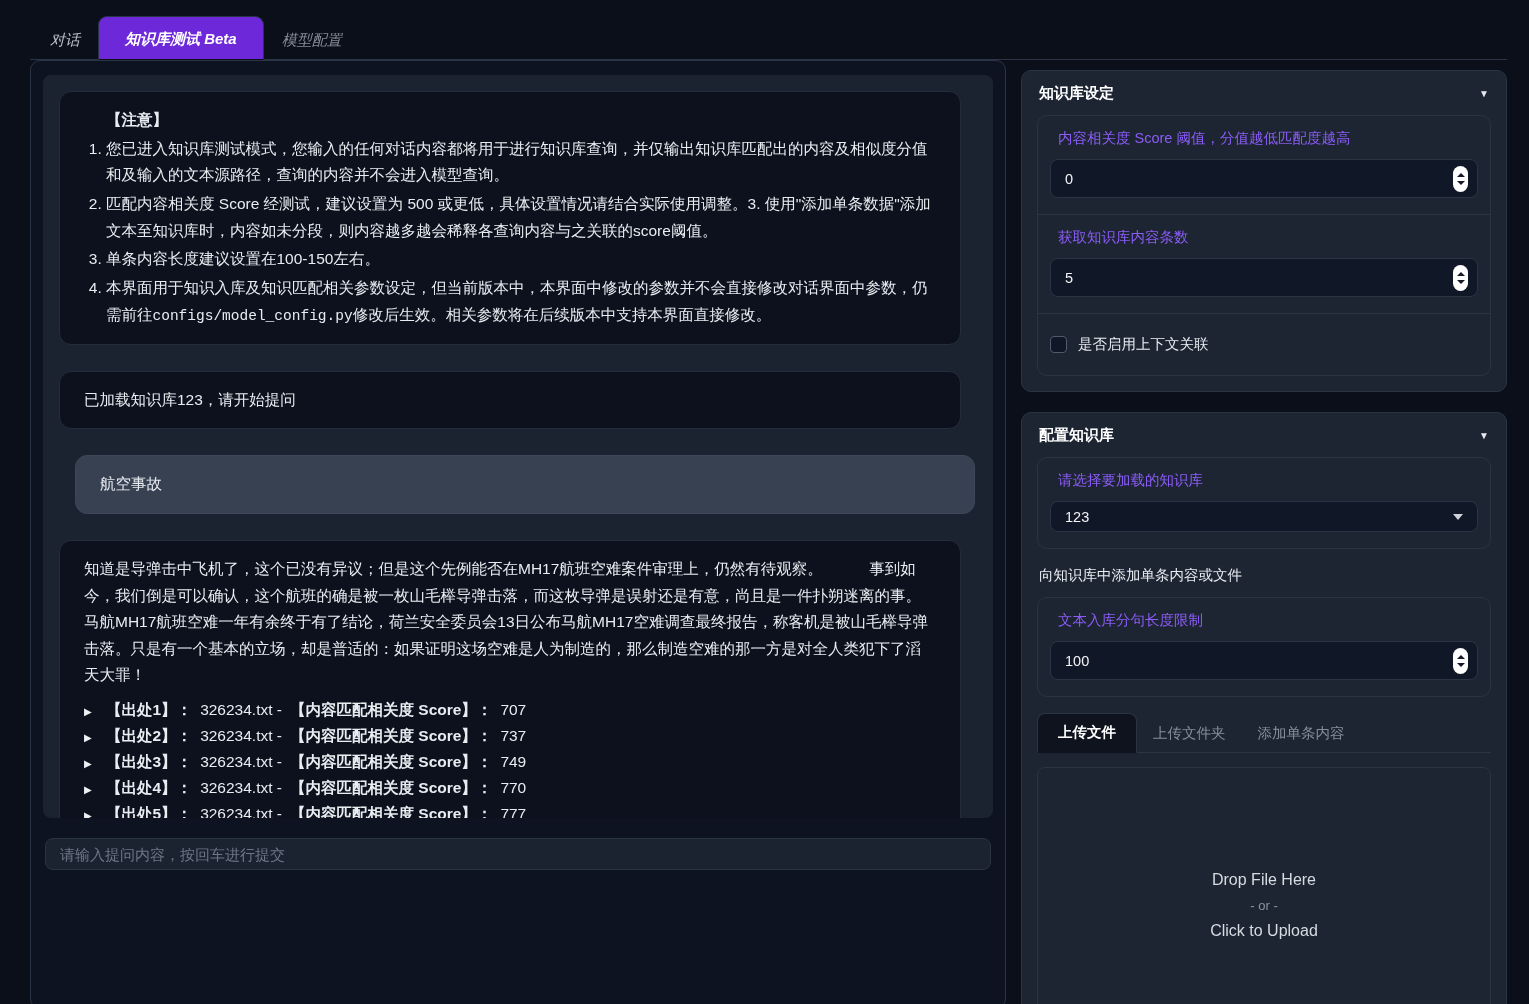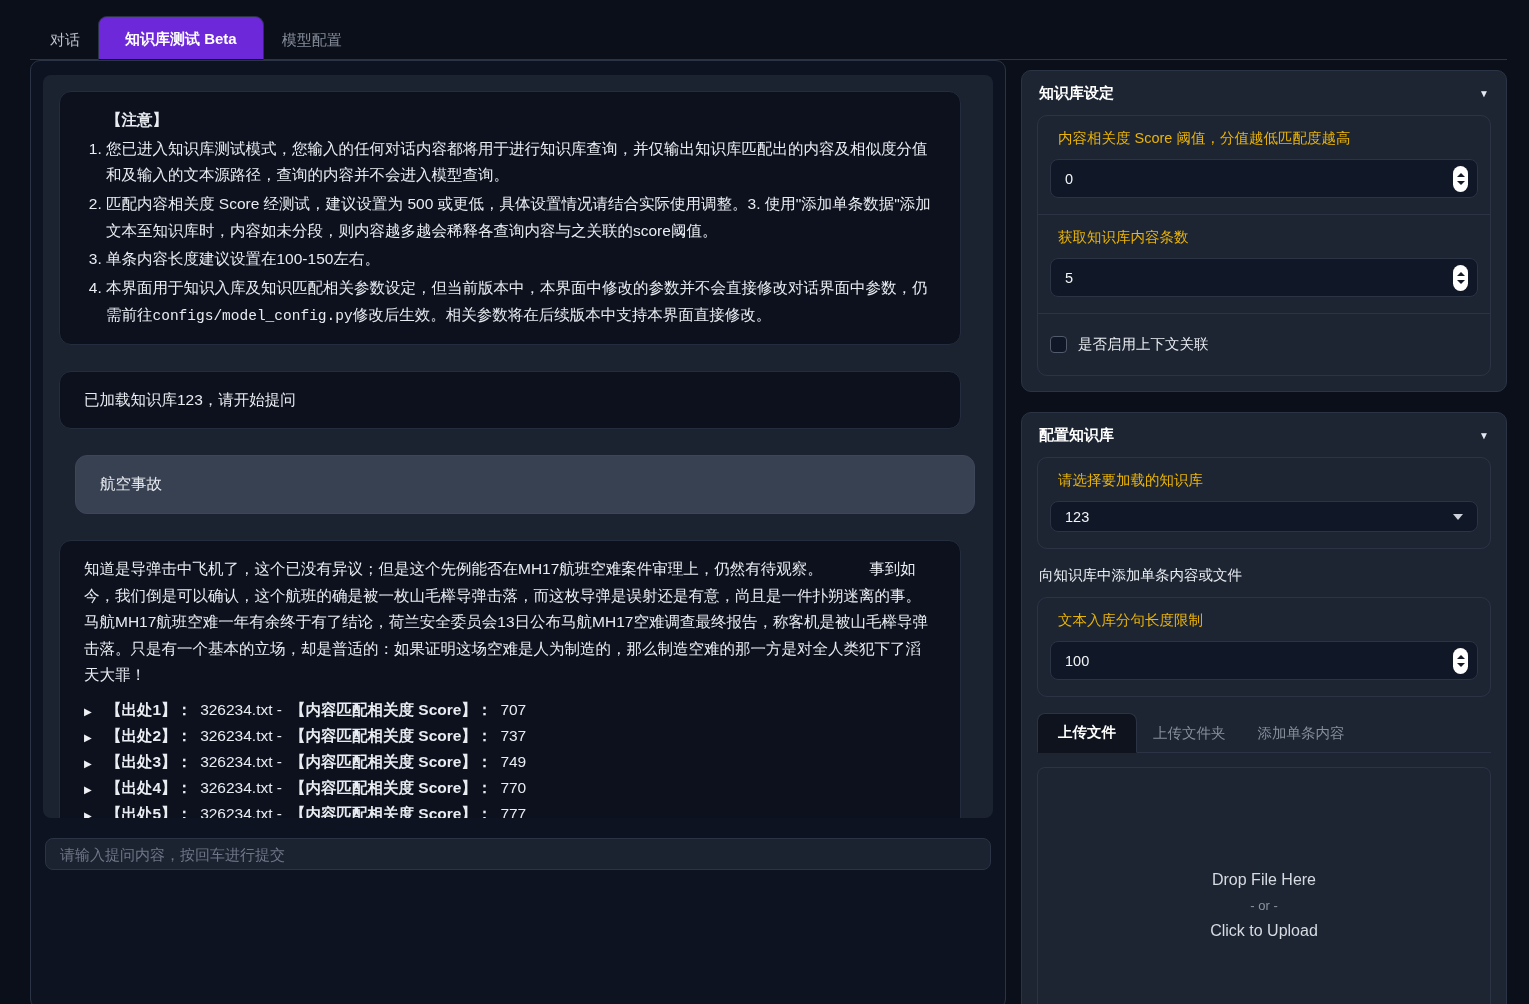--- a/index.html
+++ b/index.html
@@ -7,21 +7,21 @@
   body {
     background:#0b0f19;
     font-family:"Liberation Sans", sans-serif;
     color:#e9ecf1;
     font-size:15px;
   }
   .app { padding:16px 22px 0 30px; }
 
   
   .tabbar { display:flex; align-items:flex-end; border-bottom:1px solid #2b3445; padding-left:2px; }
-  .tab { padding:8px 18px 9px; font-size:15px; color:#bfc4cd; cursor:pointer; }
+  .tab { padding:8px 18px 9px; font-size:15px; color:#bfc4cd; cursor:pointer;font-style:italic; }
   .tab.dim { color:#858c9a; }
   .tab.selected {
     color:#ffffff; font-weight:bold;
     border:1px solid #2b3445; border-bottom:1px solid #0b0f19;
     border-radius:9px 9px 0 0; margin-bottom:-1px;
     padding:13px 26px 10px; background:#6d28d9;
   }
 
   
   .content { display:flex; gap:15px; margin-top:0; }
@@ -60,21 +60,21 @@
 
   
   .panel { background:#1d2533; border:1px solid #2b3445; border-radius:10px; padding:11px 15px 15px; }
   .panel-head { display:flex; justify-content:space-between; align-items:center; padding:2px 2px 0; cursor:pointer; }
   .panel-title { font-weight:bold; font-size:15px; color:#ffffff; }
   .caret-down { font-size:10px; color:#e6e9ef; }
 
   .group { margin-top:12px; border:1px solid #2b3445; border-radius:10px; }
   .group-sec { padding:13px 12px 16px; }
   .group-sec + .group-sec { border-top:1px solid #2b3445; }
-  .field-label { font-size:14.5px; color:#eab308; padding-left:8px; }
+  .field-label { font-size:14.5px; color:#8b5cf6; padding-left:8px; }
   .num-box {
     margin-top:11px; height:39px; background:#10172a00; background-color:#101726;
     border:1px solid #2b3445; border-radius:8px;
     display:flex; align-items:center; justify-content:space-between; padding:0 9px 0 14px;
   }
   .num-value { font-size:14.5px; color:#f2f4f7; }
   .spinner { width:15px; height:26px; background:#ffffff; border-radius:8px;
     display:flex; flex-direction:column; align-items:center; justify-content:center; gap:4px; cursor:pointer; }
   .spin-up { width:0; height:0; border-left:4px solid transparent; border-right:4px solid transparent; border-bottom:4px solid #131a26; }
   .spin-down { width:0; height:0; border-left:4px solid transparent; border-right:4px solid transparent; border-top:4px solid #131a26; }

